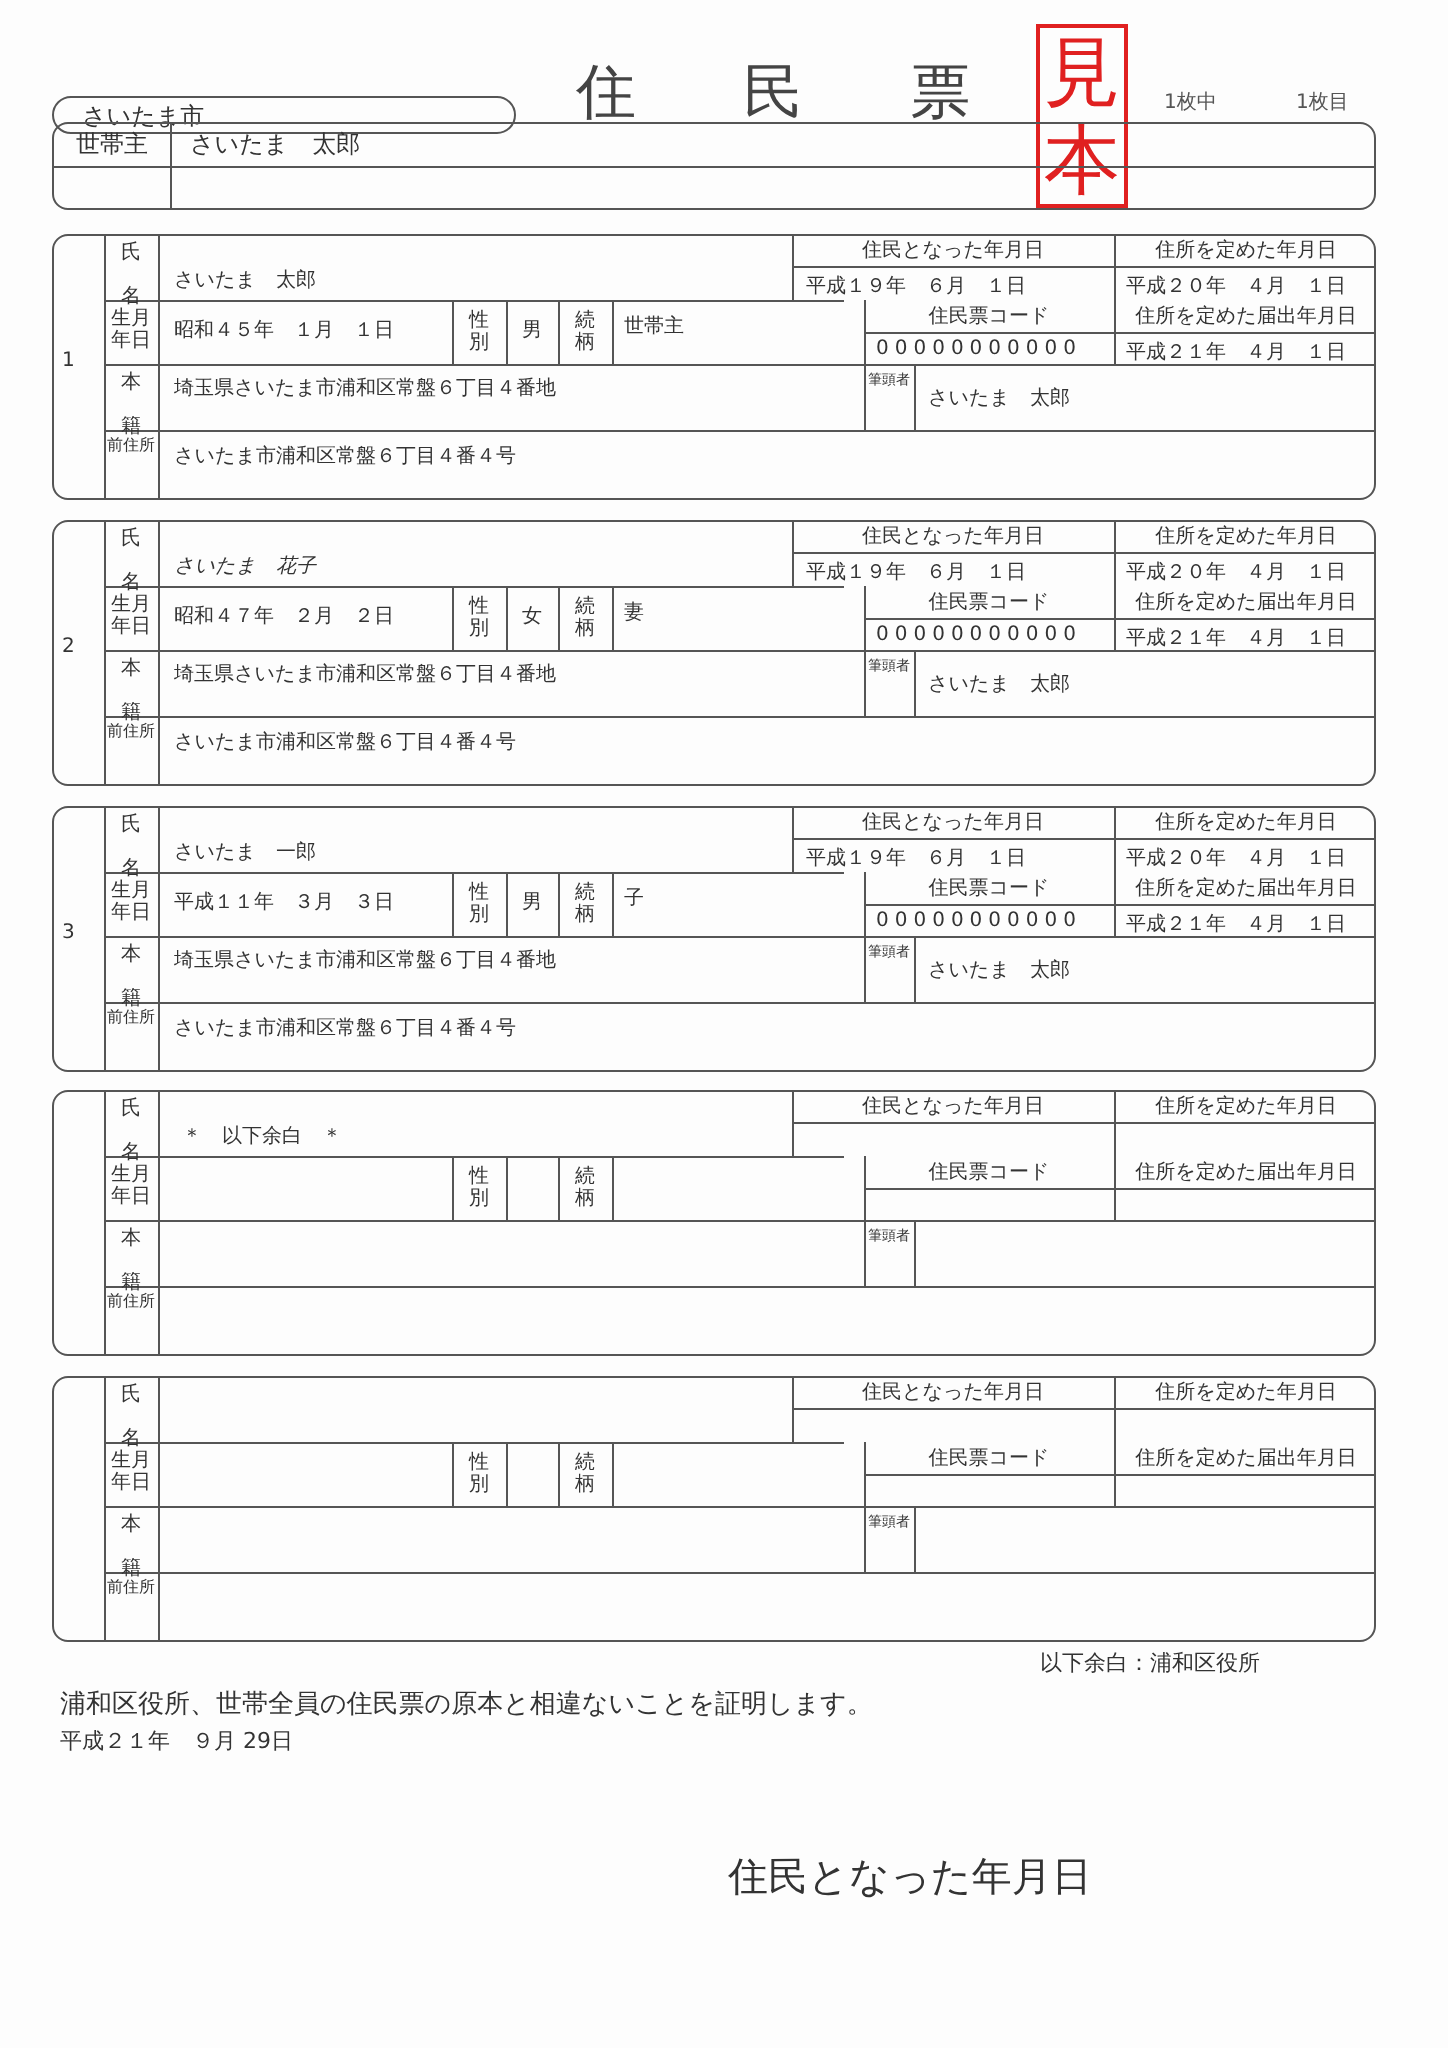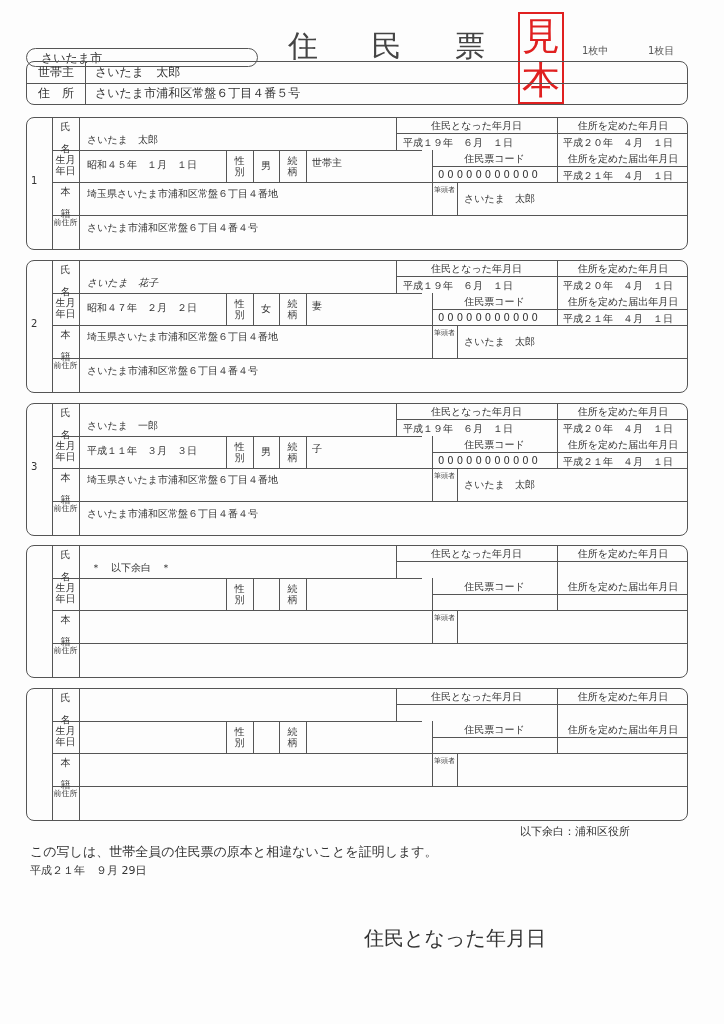--- a/index.html
+++ b/index.html
@@ -47,24 +47,20 @@
 </div>
 <div class="abs page-info" style="left:582px;">1枚中</div>
 <div class="abs page-info" style="left:648px;">1枚目</div>
 
 <div class="abs head-box">
   <div class="head-row" style="top:0;">
     <span class="head-lab">世帯主</span>
     <span class="head-val">さいたま　太郎</span>
   </div>
   <div style="position:absolute;left:0;right:0;top:21px;height:1px;background:#555;"></div>
-  <div class="head-row" style="top:21px;">
-    <span class="head-lab">住　所</span>
-    <span class="head-val">さいたま市浦和区常盤６丁目４番５号</span>
-  </div>
   <div style="position:absolute;left:58px;top:0;bottom:0;width:1px;background:#555;"></div>
 </div>
 
 <div id="records">
     <div class="record" style="top: 117px;">
     <div class="num">1</div>
 
     <div class="vl" style="left:25px;top:0;bottom:0;"></div>
     <div class="vl" style="left:52px;top:0;bottom:0;"></div>
 
@@ -298,15 +294,15 @@
     <div class="vl" style="left:430px;top:64px;height:33px;"></div>
     <div class="lab" style="left:405px;width:25px;top:68px;font-size:7px;line-height:8px;">筆頭者</div>
     <div class="val" style="left:437px;top:74px;"></div>
 
     <div class="lab" style="left:25px;width:27px;top:100px;font-size:8px;line-height:9px;">前住所</div>
     <div class="val" style="left:60px;top:103px;"></div>
   </div>
   </div>
 
 <div class="abs office">以下余白：浦和区役所</div>
-<div class="abs cert">この写しは、世帯全員の住民票の原本と相違ないことを証明します。</div>
+<div class="abs cert">浦和区役所、世帯全員の住民票の原本と相違ないことを証明します。</div>
 <div class="abs cert-date">平成２１年　９月 29日</div>
 <div class="abs mayor">住民となった年月日</div>
 
 </body></html>

